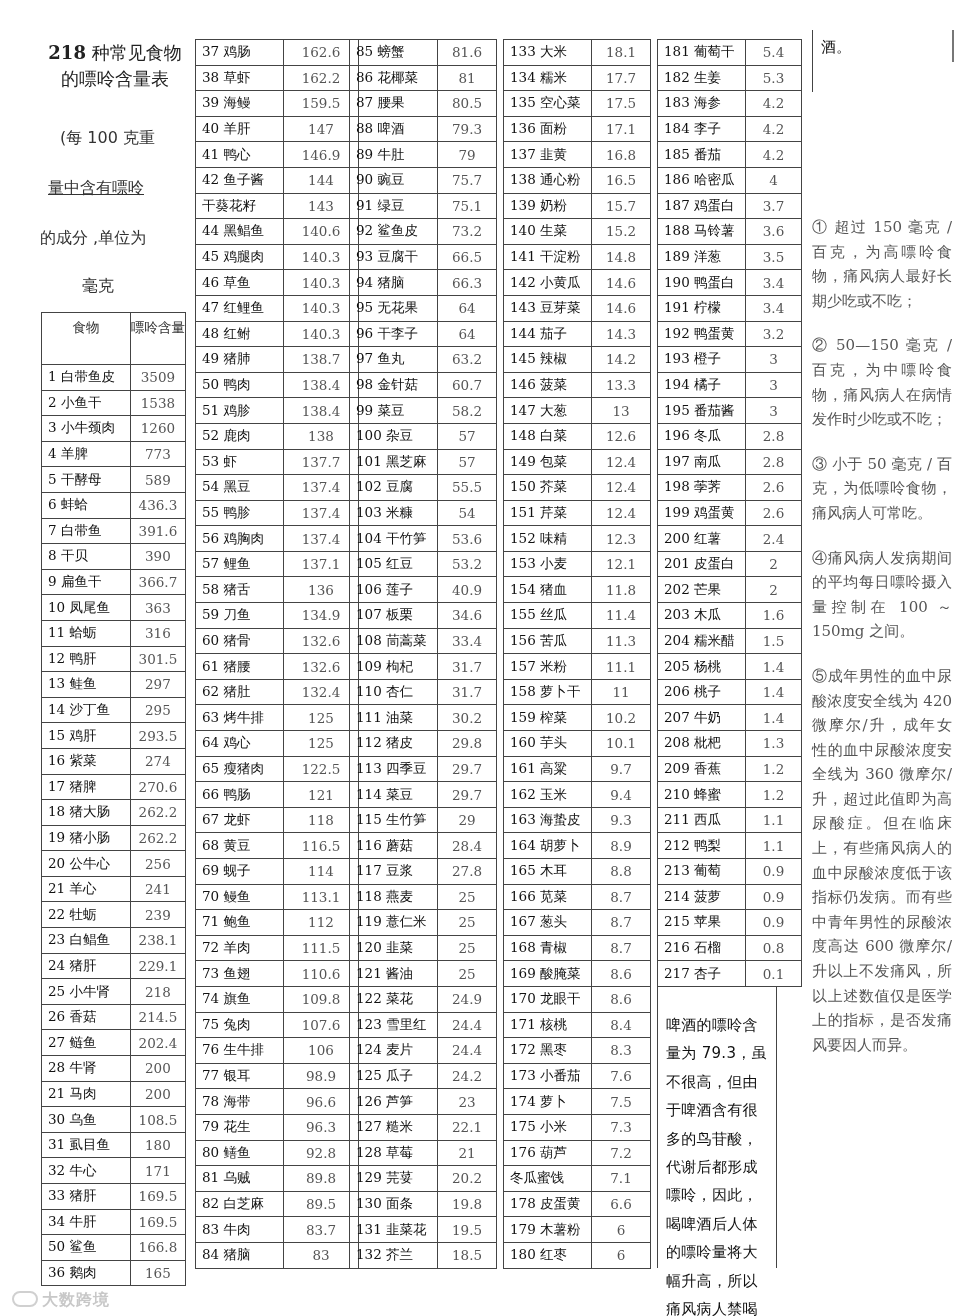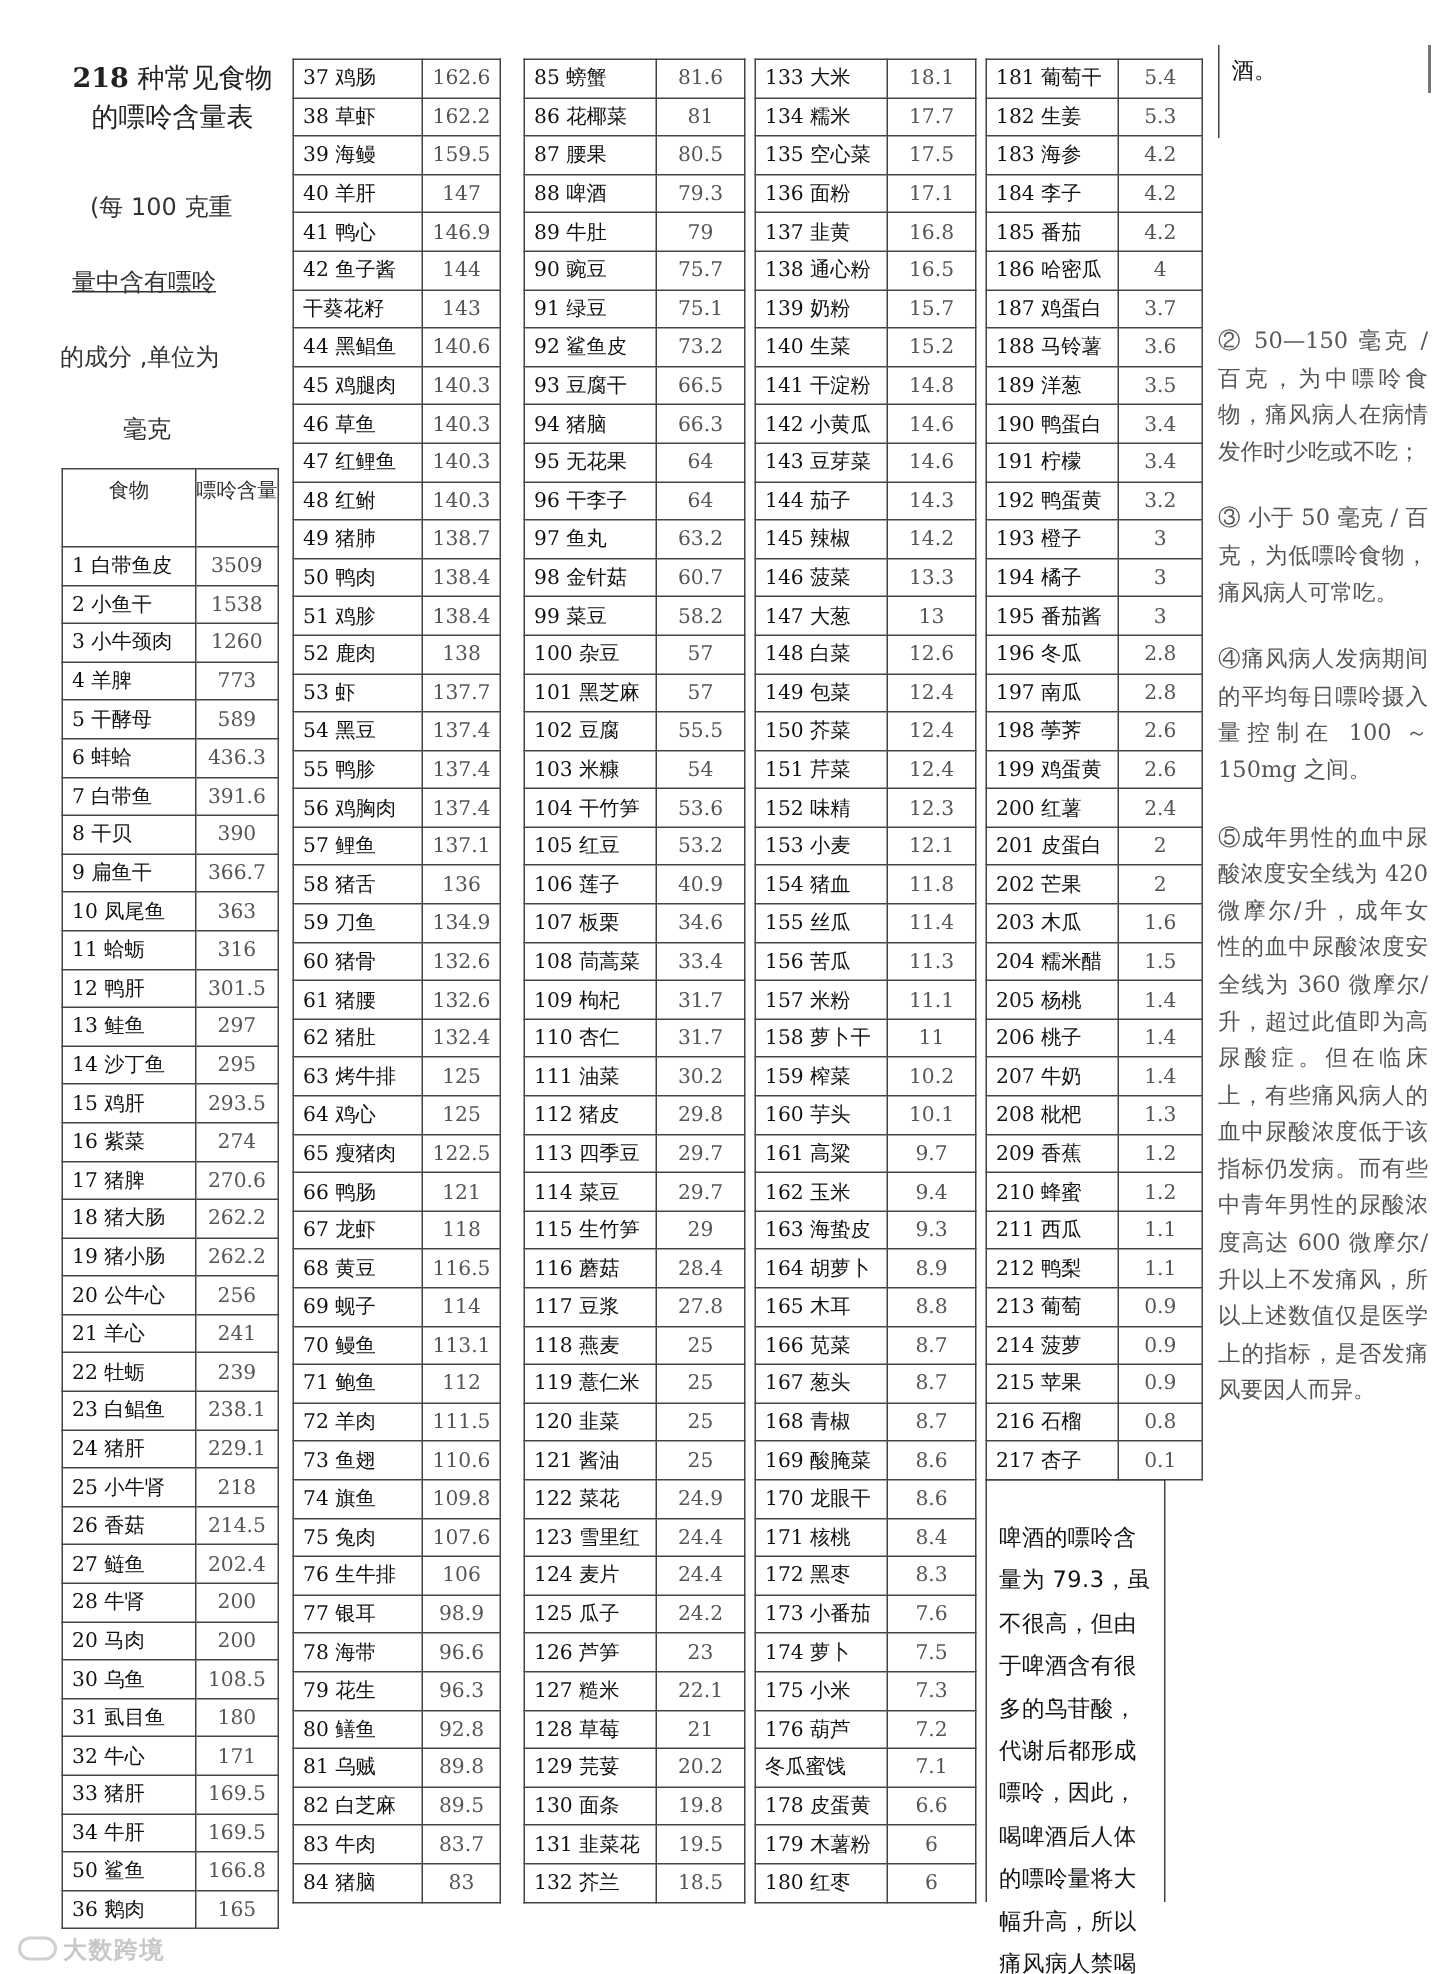--- a/index.html
+++ b/index.html
@@ -16,21 +16,21 @@
   .sub4 { position: absolute; left: 82px; top: 276px; }
 
   table.ptab { position: absolute; border-collapse: collapse; font-size: 13.5px; }
   table.ptab td { border: 1.5px solid #444; height: 25.6px; padding: 0 6px; white-space: nowrap; }
   table.ptab td.name { color: #111; }
   table.ptab td.val { text-align: center; color: #555; font-family: "DejaVu Serif", "Liberation Serif", serif; }
   table.ptab th { border: 1.5px solid #444; font-weight: normal; font-size: 13.5px; line-height: 25px; color: #333; vertical-align: top; padding-top: 2px; }
 
   #t1 { left: 41px; top: 312px; width: 145px; }
   #t1 td.name { width: 87px; }
-  #t2 { left: 195px; top: 39px; width: 139px; }
+  #t2 { left: 195px; top: 39px; width: 164px; }
   #t3 { left: 349px; top: 39px; width: 148px; }
   #t4 { left: 503px; top: 39px; width: 148px; }
   #t5 { left: 657px; top: 39px; width: 145px; }
   #t2 td.name, #t3 td.name, #t4 td.name, #t5 td.name { width: 88px; }
 
   .beer-box { position: absolute; left: 657px; top: 986px; width: 120px; height: 282px; border-left: 1.5px solid #444; border-right: 1.5px solid #444; border-top: 1.5px solid #444; padding: 24px 4px 0 8px; font-family: "DejaVu Sans", "Liberation Sans", sans-serif; font-size: 15px; line-height: 28.4px; color: #111; letter-spacing: 0.3px; }
 
   .beer-tail { position: absolute; left: 812px; top: 30px; width: 140px; height: 62px; border-left: 1.5px solid #444; padding: 8px 0 0 8px; font-family: "DejaVu Sans", "Liberation Sans", sans-serif; font-size: 15px; color: #111; }
   .beer-tail-rightline { position: absolute; left: 952px; top: 30px; width: 1.5px; height: 32px; background: #777; }
 
@@ -166,21 +166,21 @@
       </tr>
       <tr>
         <td class="name">27 鲢鱼</td>
         <td class="val">202.4</td>
       </tr>
       <tr>
         <td class="name">28 牛肾</td>
         <td class="val">200</td>
       </tr>
       <tr>
-        <td class="name">20 马肉</td>
+        <td class="name">21 马肉</td>
         <td class="val">200</td>
       </tr>
       <tr>
         <td class="name">30 乌鱼</td>
         <td class="val">108.5</td>
       </tr>
       <tr>
         <td class="name">31 虱目鱼</td>
         <td class="val">180</td>
       </tr>
@@ -946,19 +946,20 @@
         <td class="val">0.1</td>
       </tr>
     </tbody>
   </table>
 
 <div class="beer-box">啤酒的嘌呤含量为 79.3，虽不很高，但由于啤酒含有很多的鸟苷酸，代谢后都形成嘌呤，因此，喝啤酒后人体的嘌呤量将大幅升高，所以痛风病人禁喝啤</div>
 <div class="beer-tail">酒。</div>
 <div class="beer-tail-rightline"></div>
 
 <div class="notes">
+  <p class="note">① 超过 150 毫克 / 百克，为高嘌呤食物，痛风病人最好长期少吃或不吃；</p>
   <p class="note">② 50—150 毫克 / 百克，为中嘌呤食物，痛风病人在病情发作时少吃或不吃；</p>
   <p class="note">③ 小于 50 毫克 / 百克，为低嘌呤食物，痛风病人可常吃。</p>
   <p class="note">④痛风病人发病期间的平均每日嘌呤摄入量控制在 100 ～ 150mg 之间。</p>
   <p class="note last">⑤成年男性的血中尿酸浓度安全线为 420 微摩尔/升，成年女性的血中尿酸浓度安全线为 360 微摩尔/升，超过此值即为高尿酸症。但在临床上，有些痛风病人的血中尿酸浓度低于该指标仍发病。而有些中青年男性的尿酸浓度高达 600 微摩尔/升以上不发痛风，所以上述数值仅是医学上的指标，是否发痛风要因人而异。</p>
 </div>
 
 <div class="watermark"><span class="logo"></span><span>大数跨境</span></div>
 
 </body></html>

